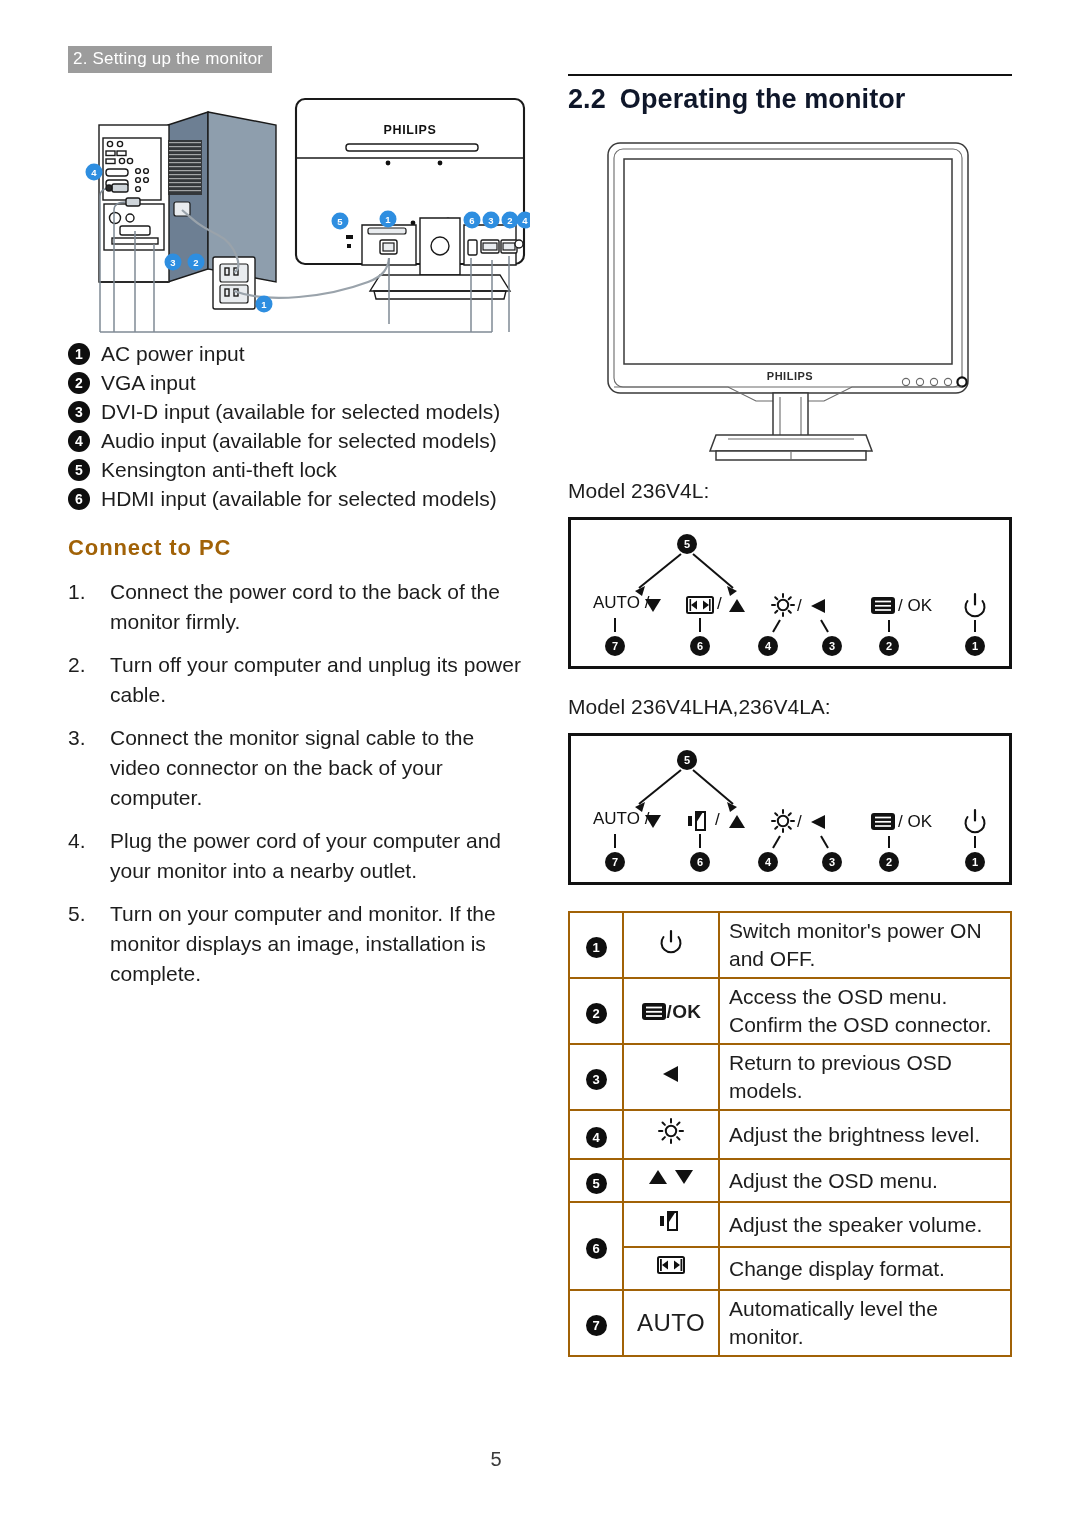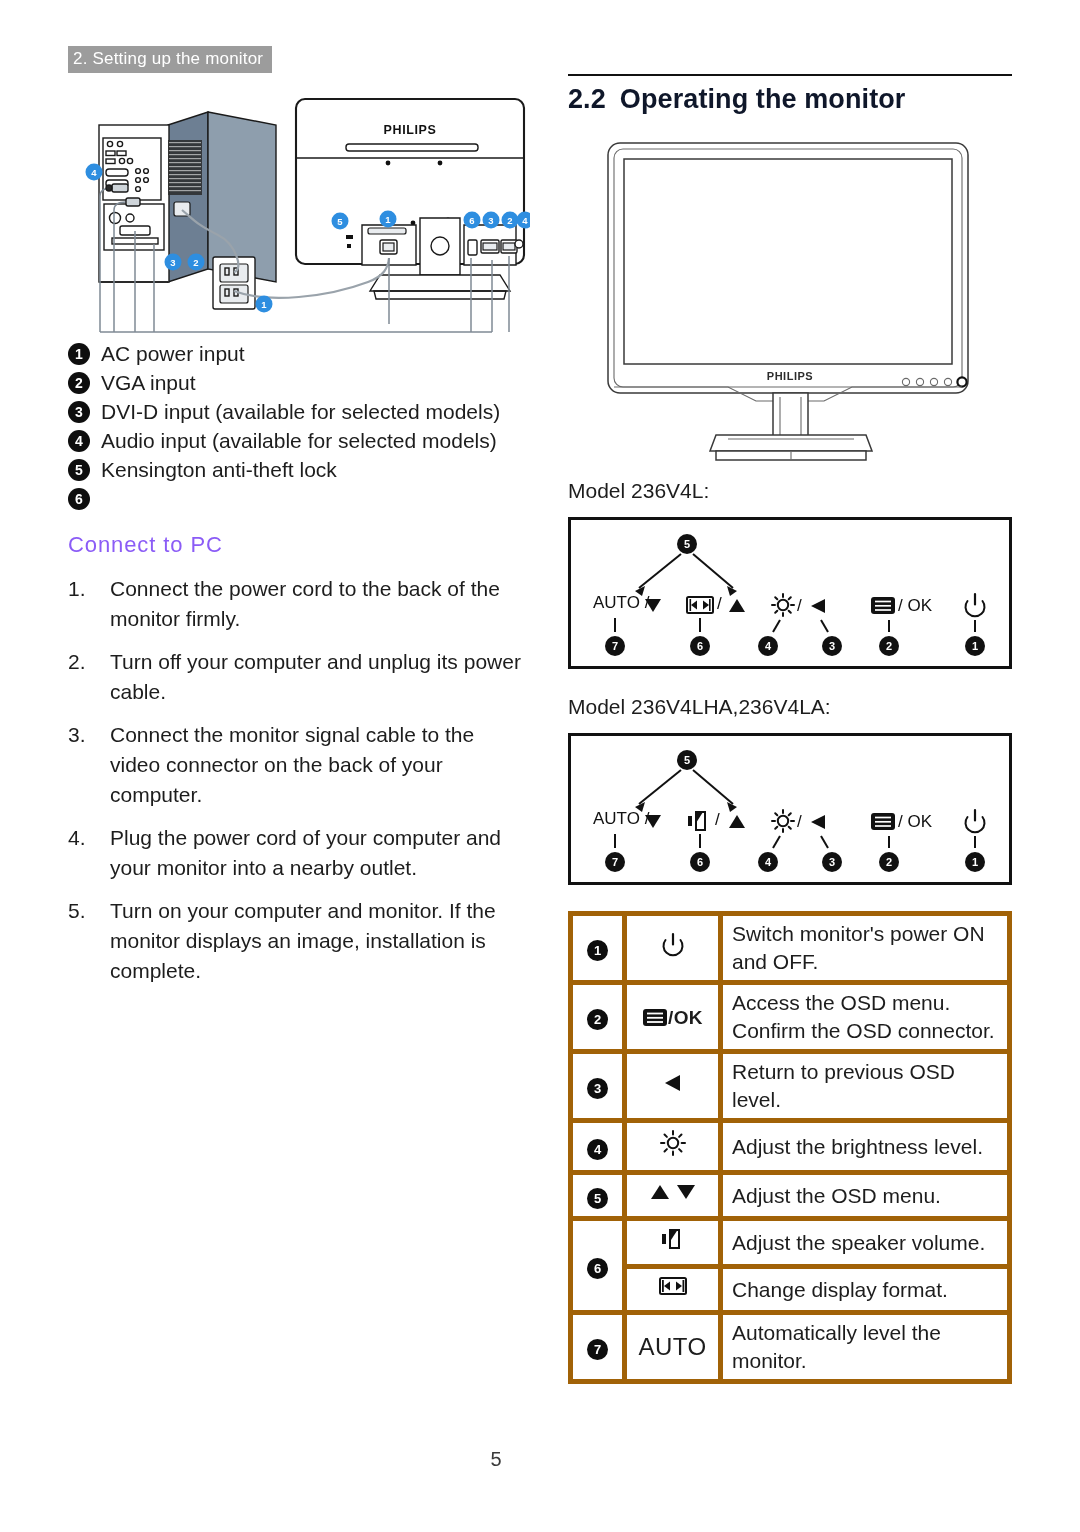--- a/index.html
+++ b/index.html
@@ -96,24 +96,24 @@
     font-size: 14px;
     font-weight: bold;
     line-height: 22px;
     text-align: center;
     margin-right: 11px;
     margin-top: 3px;
   }
 
   .sub-head {
     font-size: 22px;
-    font-weight: normal;
+    font-weight: bold;
     letter-spacing: .9px;
     margin: 22px 0 16px 0;
-    color: #8b5cf6;
+    color: #a16207;
   }
 
   .steps { margin: 0; padding: 0; list-style: none; }
   .steps li {
     display: flex;
     font-size: 21px;
     line-height: 30px;
     margin-bottom: 13px;
     color: #1d1d1d;
   }
@@ -137,21 +137,21 @@
   }
   .panel-box svg { display: block; }
 
   
   .btn-table {
     border-collapse: collapse;
     width: 444px;
     table-layout: fixed;
   }
   .btn-table td {
-    border: 5px solid #a16207;
+    border: 2px solid #a16207;
     padding: 4px 6px;
     vertical-align: middle;
     font-size: 21px;
     color: #1d1d1d;
     line-height: 28px;
     margin-left: 33px;
   }
   .btn-table td.c-num { width: 54px; text-align: center; padding: 6px 0; }
   .btn-table td.c-ico { width: 96px; text-align: center; padding: 6px 2px; }
   .btn-table td.c-txt { padding-left: 9px; }
@@ -382,20 +382,21 @@
       <li>
         <span class="dot">4</span>
         <span>Audio input (available for selected models)</span>
       </li>
       <li>
         <span class="dot">5</span>
         <span>Kensington anti-theft lock</span>
       </li>
       <li>
         <span class="dot">6</span>
+        <span>HDMI input (available for selected models)</span>
       </li>
     </ul>
 
     <div class="sub-head">Connect to PC</div>
 
     <ul class="steps">
       <li>
         <span class="sn">1.</span>
         <span class="st">Connect the power cord to the back of the monitor firmly.</span>
       </li>
@@ -689,21 +690,21 @@
 
         <tr>
           <td class="c-num">
             <span class="dot-sm">3</span>
           </td>
           <td class="c-ico">
             <svg width="24" height="24" viewBox="0 0 24 24">
               <path d="M19 4 L19 20 L4 12 Z" fill="#111"></path>
             </svg>
           </td>
-          <td class="c-txt">Return to previous OSD level.</td>
+          <td class="c-txt">Return to previous OSD models.</td>
         </tr>
 
         <tr>
           <td class="c-num">
             <span class="dot-sm">4</span>
           </td>
           <td class="c-ico">
             <svg width="28" height="28" viewBox="0 0 28 28">
               <g transform="translate(14,14)">
                 <circle cx="0" cy="0" r="5.2" fill="none" stroke="#111" stroke-width="2"></circle>

